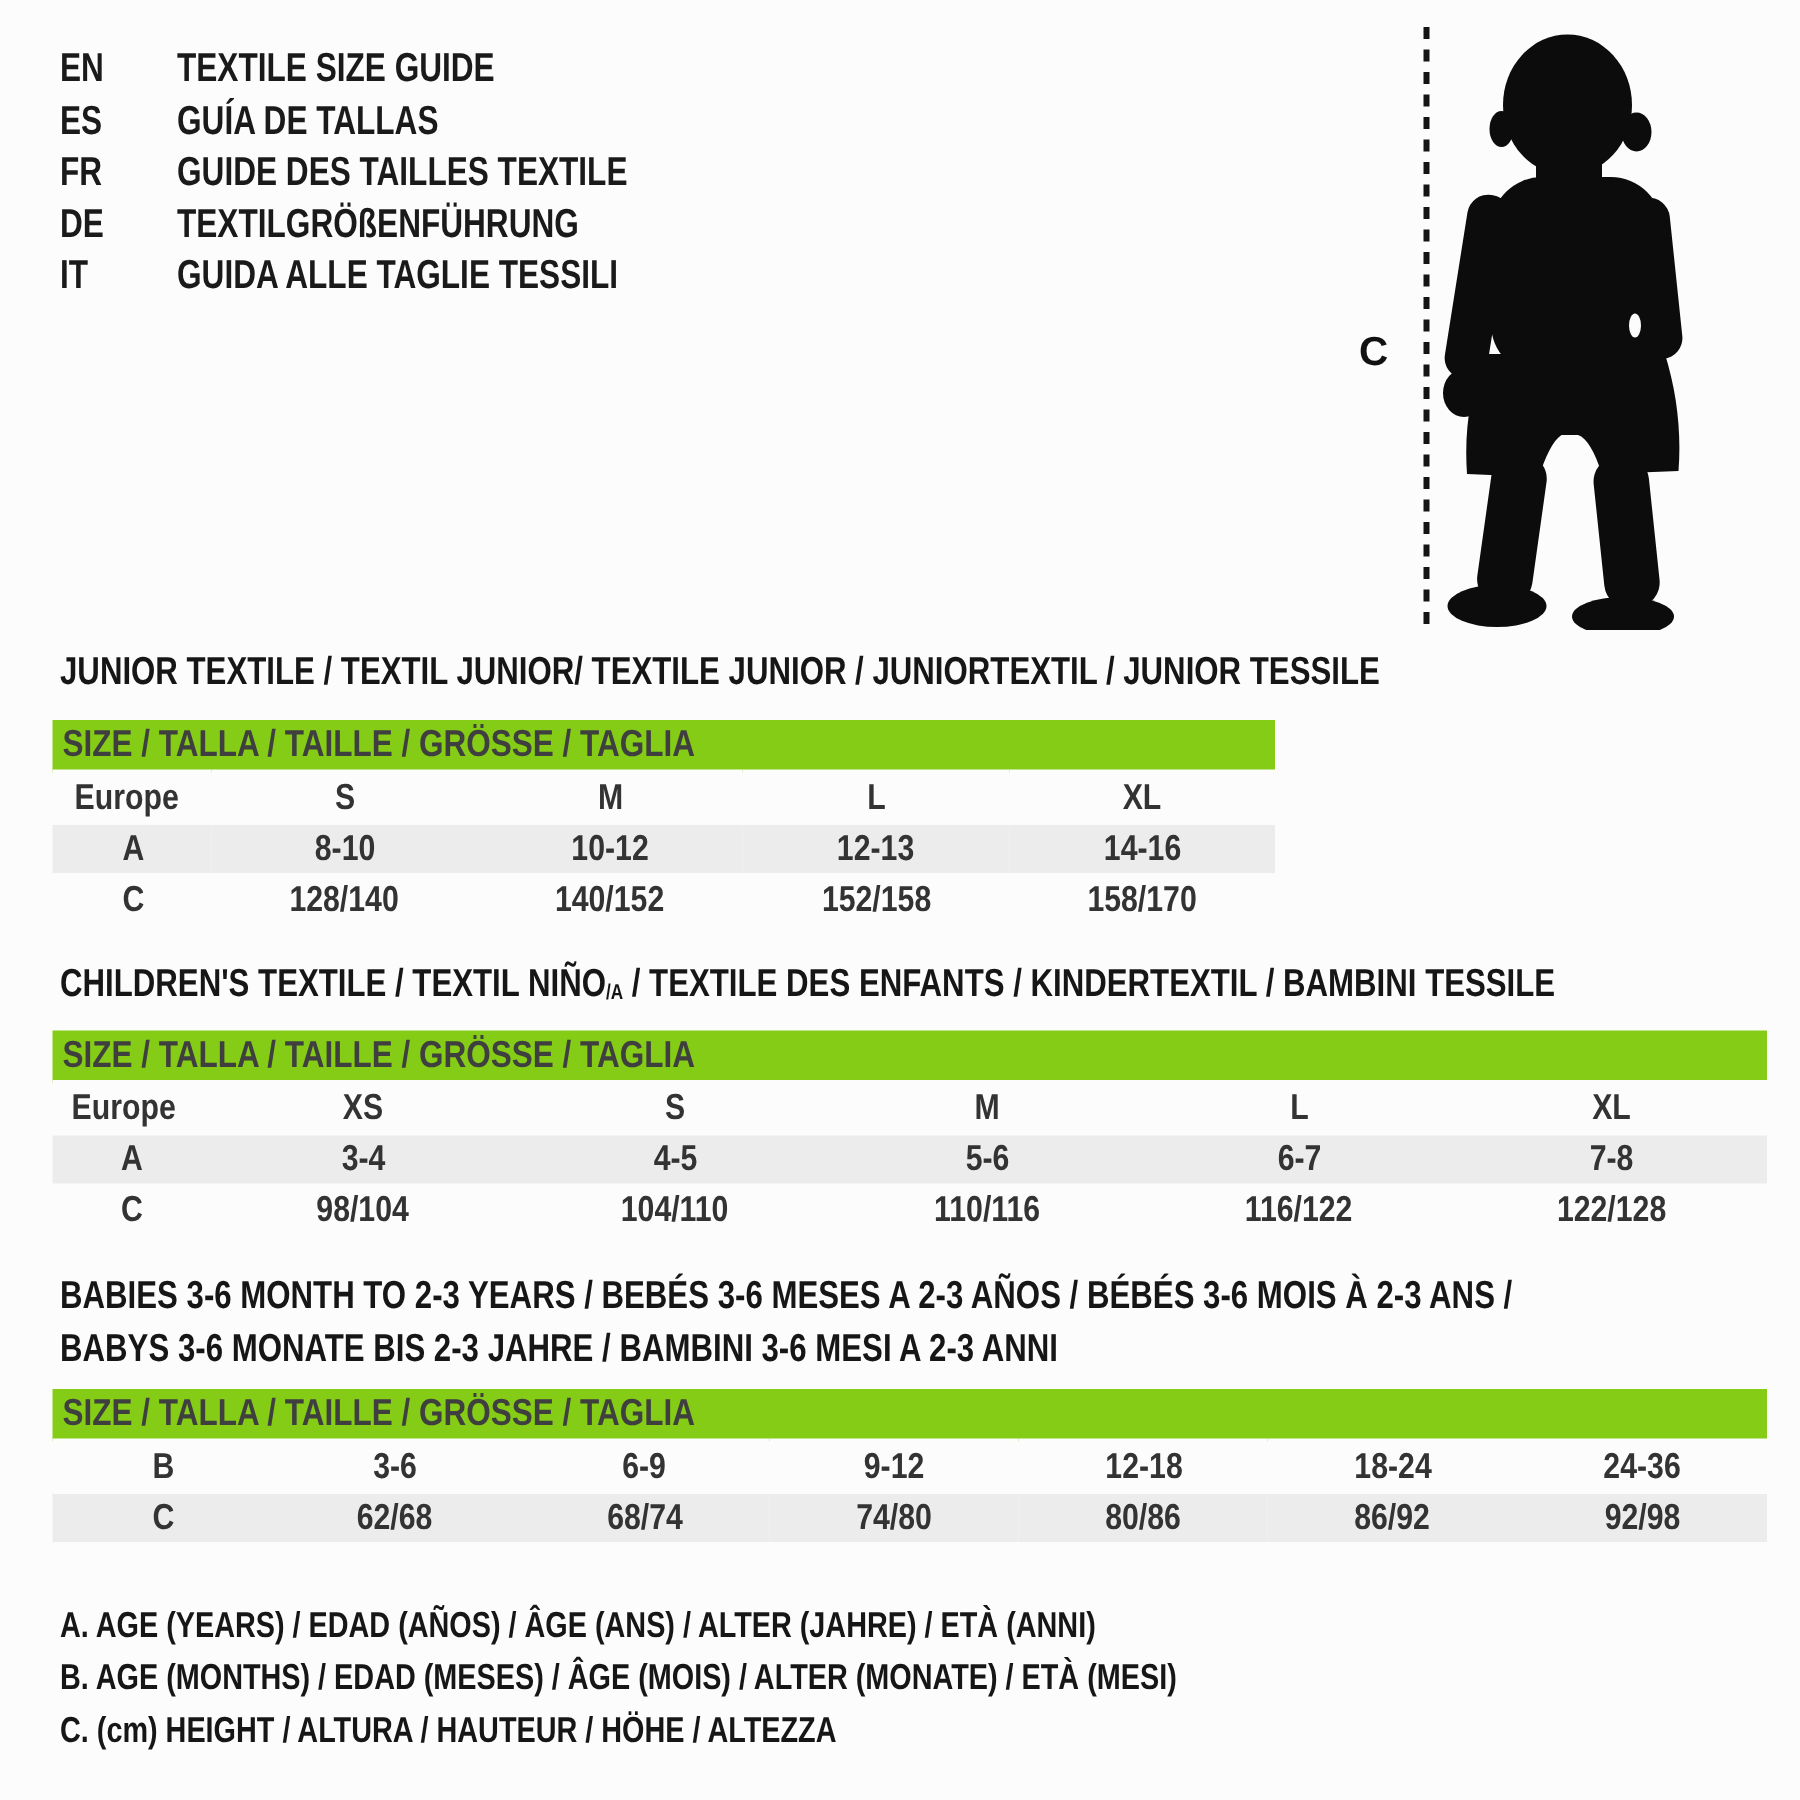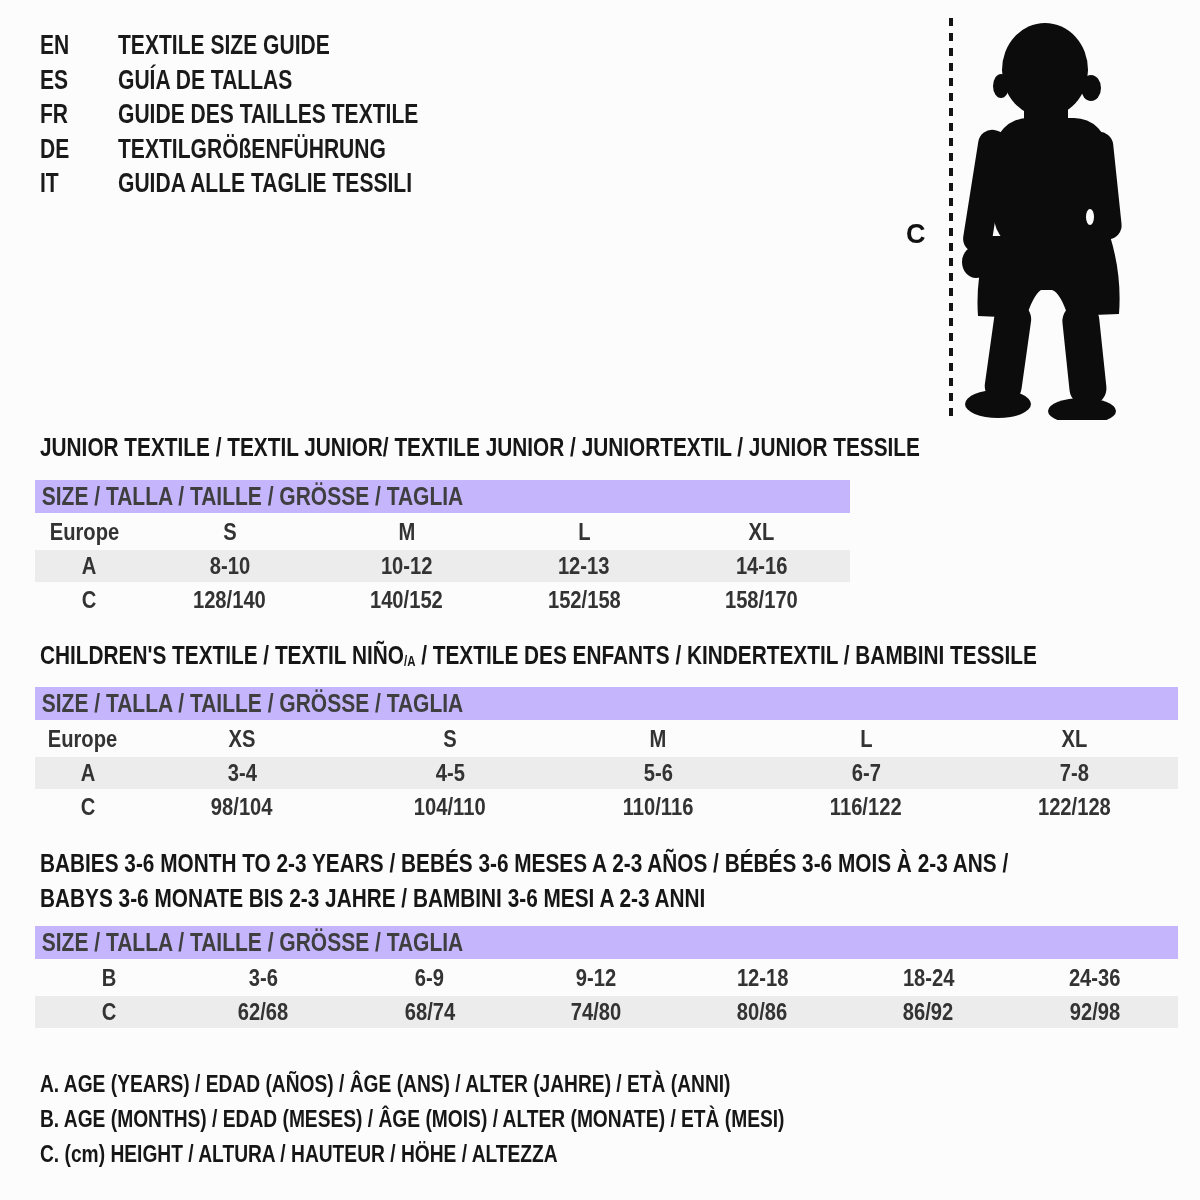--- a/index.html
+++ b/index.html
@@ -64,21 +64,21 @@
   }
 
   
   table.size-table {
     position: absolute;
     border-collapse: collapse;
     table-layout: fixed;
   }
   table.size-table td { padding: 0; height: 32px; vertical-align: middle; }
   tr.hdr td {
-    background: #c4b5fd;
+    background: #84cc16;
     height: 33px;
     border-bottom: 3px solid #fcfcfc;
     text-align: left;
   }
   tr.shaded td { background: #ececec; }
   tr.data-row td { border-bottom: 2px solid #fcfcfc; text-align: center; }
   td.rowlabel { text-align: center; }
   .cd {
     display: inline-block;
     font-size: 24px;

